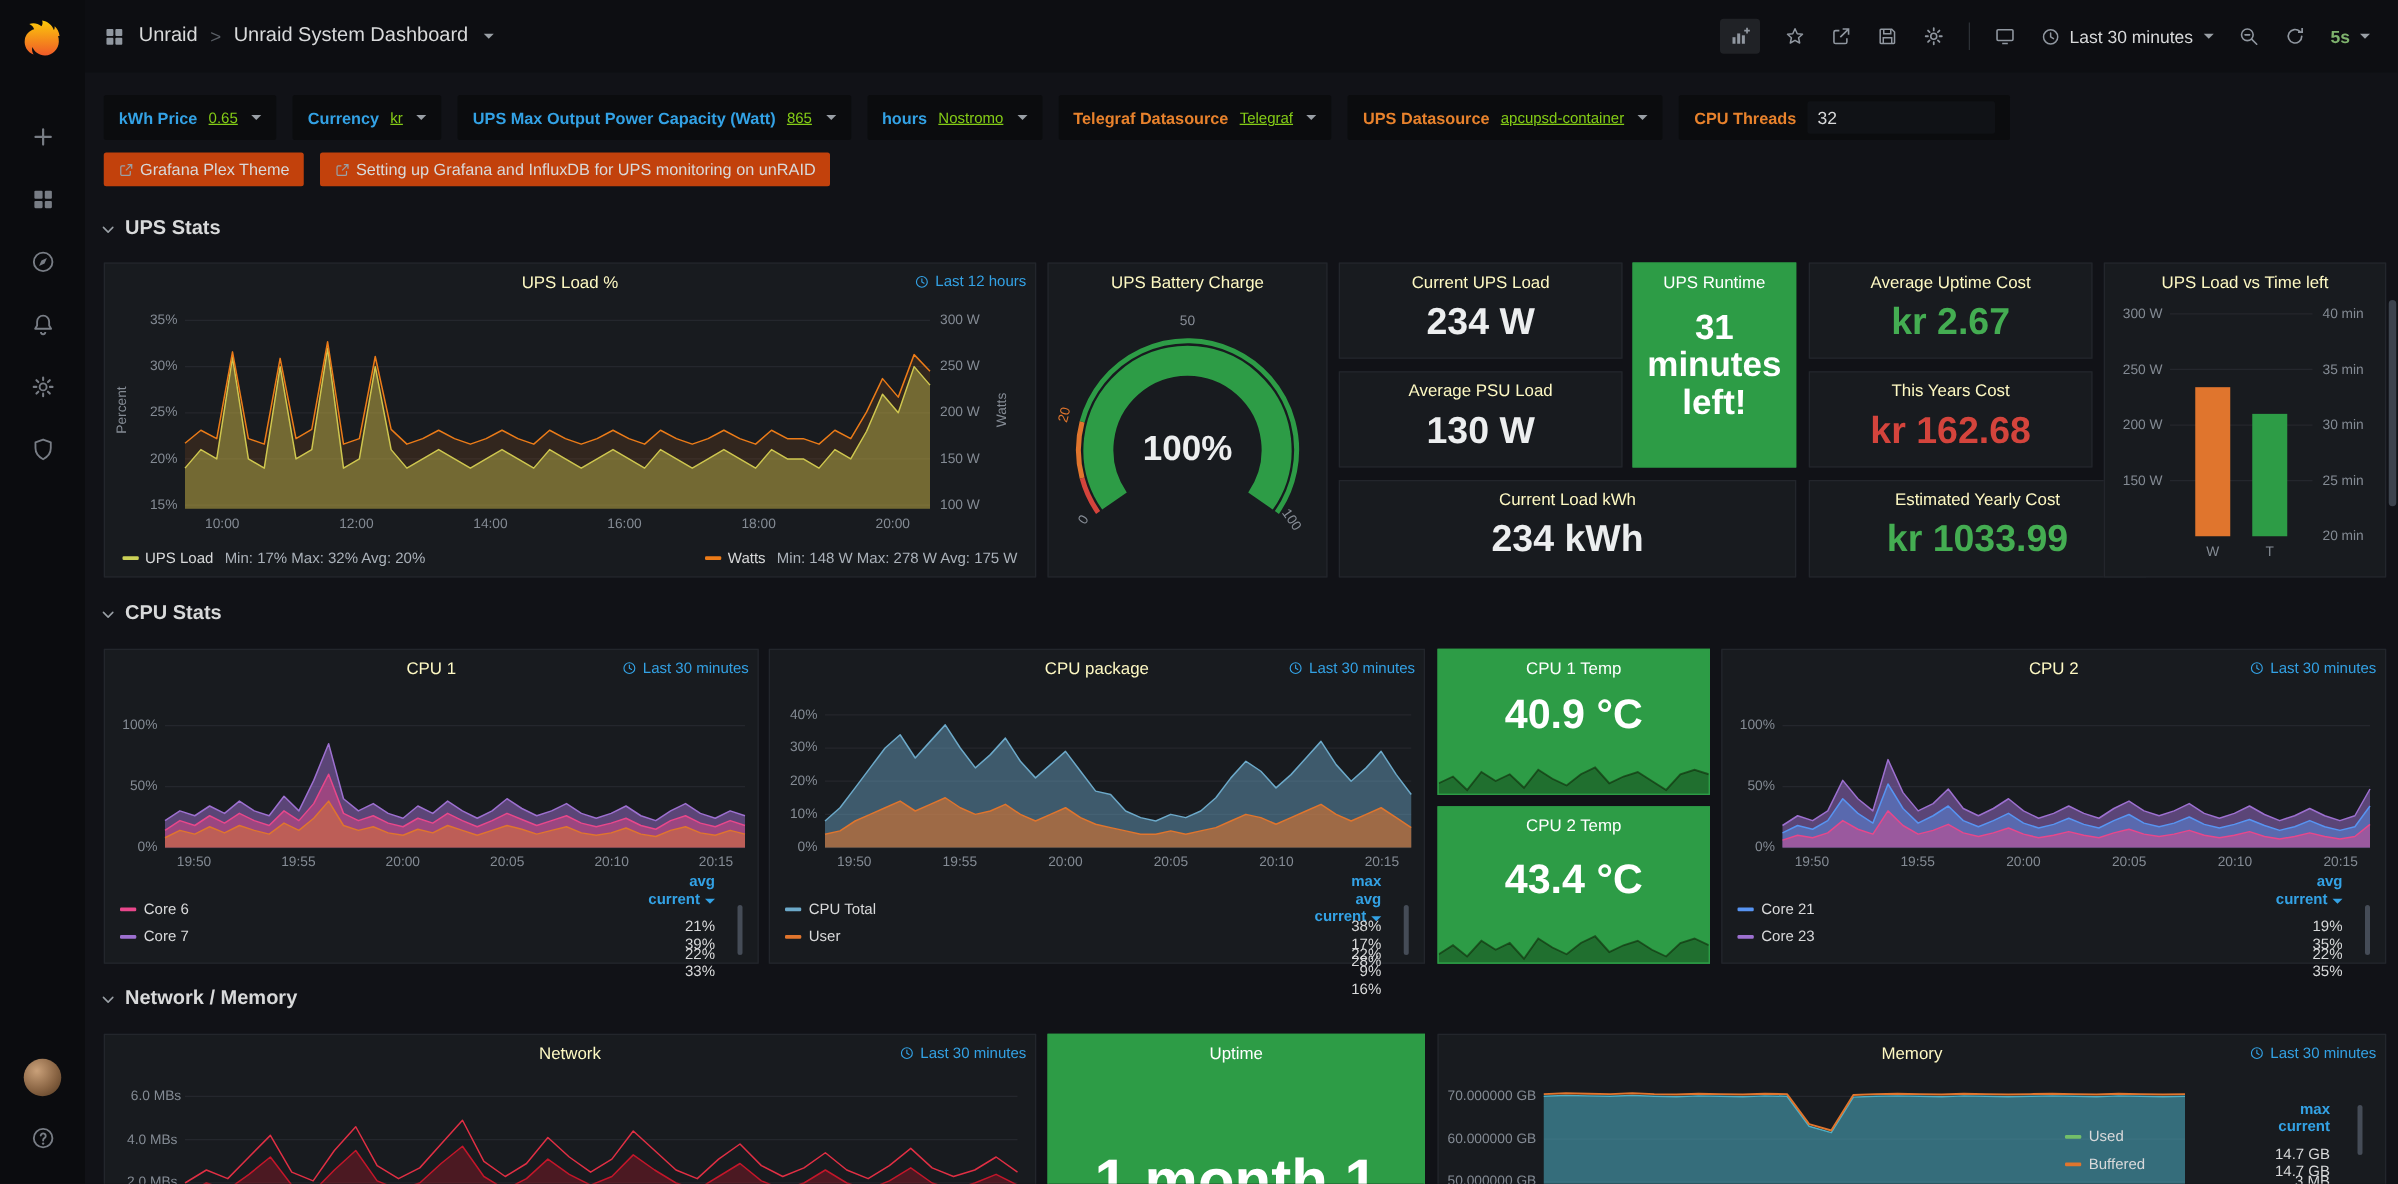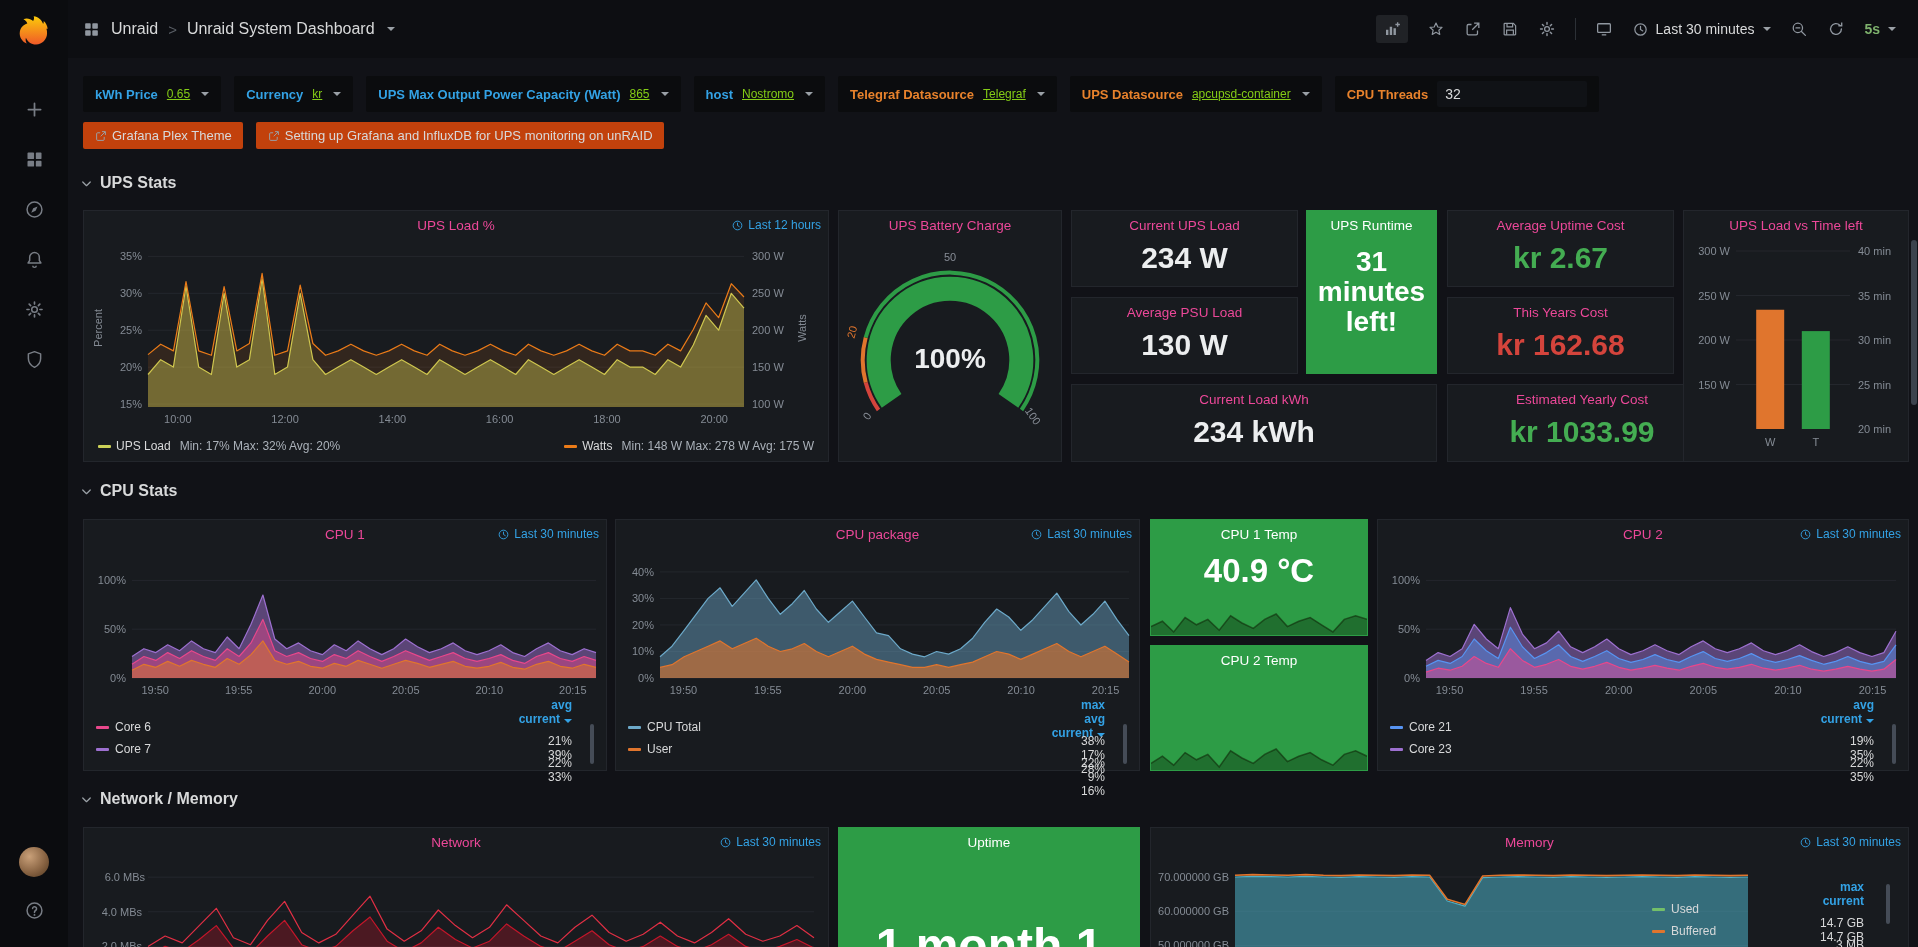--- a/index.html
+++ b/index.html
@@ -49,21 +49,21 @@
   .link-pill svg { width:14px; height:14px; color:#9aa0a6; }
 
   
   .section-header { position:absolute; left:79px; display:flex; align-items:center; gap:6px; font-size:16px; font-weight:700; color:#d8d9da; cursor:pointer; }
   .section-header svg { width:15px; height:15px; color:#9aa0a6; }
 
   
   .panel { position:absolute; background:#181b1f; border:1px solid #23262c; }
   .panel.green { background:#2d9c46; border-color:#2d9c46; }
   .panel-header { height:28px; display:flex; align-items:center; justify-content:center; position:relative; }
-  .panel-title { font-size:13.5px; font-weight:500; color:#ec4899; white-space:nowrap; cursor:pointer; }
+  .panel-title { font-size:13.5px; font-weight:500; color:#fef9c3; white-space:nowrap; cursor:pointer; }
   .panel.green .panel-title { color:#fff; }
   .time-badge { position:absolute; right:7px; top:7px; display:flex; align-items:center; gap:4px; color:#33a2e5; font-size:12px; cursor:pointer; }
   .time-badge svg { width:13px; height:13px; }
 
   .chart-host { position:absolute; left:0; right:0; }
   .chart-host > svg { position:absolute; left:0; top:0; }
   .tick { position:absolute; font-size:11px; color:#848b94; white-space:nowrap; line-height:14px; }
   .axis-label { position:absolute; font-size:11px; color:#848b94; transform:translate(-50%,-50%) rotate(-90deg); white-space:nowrap; }
 
   .stat-value { position:absolute; left:0; right:0; top:30px; text-align:center; font-size:30px; font-weight:700; color:#eceeef; }
@@ -317,21 +317,21 @@
     <span class="var-label blue">Currency</span>
     <span class="var-value">kr</span>
     <i class="caret"></i>
   </div>
   <div class="var-pill">
     <span class="var-label blue">UPS Max Output Power Capacity (Watt)</span>
     <span class="var-value">865</span>
     <i class="caret"></i>
   </div>
   <div class="var-pill">
-    <span class="var-label blue">host</span>
+    <span class="var-label blue">hours</span>
     <span class="var-value">Nostromo</span>
     <i class="caret"></i>
   </div>
   <div class="var-pill">
     <span class="var-label orange">Telegraf Datasource</span>
     <span class="var-value">Telegraf</span>
     <i class="caret"></i>
   </div>
   <div class="var-pill">
     <span class="var-label orange">UPS Datasource</span>
@@ -652,20 +652,21 @@
   <div class="temp-value">40.9 °C</div>
   <div class="spark-host"><svg width="216" height="26">
         <path d="M0.0,17.6L11.4,12.2L22.7,23.0L34.1,8.6L45.5,15.8L56.8,10.4L68.2,21.2L79.6,6.8L90.9,14.0L102.3,19.4L113.7,10.4L125.1,5.0L136.4,17.6L147.8,12.2L159.2,8.6L170.5,15.8L181.9,23.0L193.3,10.4L204.6,6.8L216.0,10.4L216,26L0,26Z" fill="rgba(10,30,5,0.35)" stroke="none"></path>
         <path d="M0.0,17.6L11.4,12.2L22.7,23.0L34.1,8.6L45.5,15.8L56.8,10.4L68.2,21.2L79.6,6.8L90.9,14.0L102.3,19.4L113.7,10.4L125.1,5.0L136.4,17.6L147.8,12.2L159.2,8.6L170.5,15.8L181.9,23.0L193.3,10.4L204.6,6.8L216.0,10.4" fill="none" stroke="rgba(15,40,8,0.6)" stroke-width="1.5"></path>
       </svg></div>
 </div>
 <div class="panel green" style="left:1150px;top:645px;width:218px;height:126px">
   <div class="panel-header">
       <span class="panel-title">CPU 2 Temp</span>
     </div>
+  <div class="temp-value" style="top:38px">43.4 °C</div>
   <div class="spark-host"><svg width="216" height="26">
         <path d="M0.0,19.4L11.4,12.2L22.7,21.2L34.1,8.6L45.5,15.8L56.8,10.4L68.2,23.0L79.6,6.8L90.9,14.0L102.3,19.4L113.7,10.4L125.1,5.0L136.4,17.6L147.8,12.2L159.2,8.6L170.5,15.8L181.9,21.2L193.3,10.4L204.6,6.8L216.0,12.2L216,26L0,26Z" fill="rgba(10,30,5,0.35)" stroke="none"></path>
         <path d="M0.0,19.4L11.4,12.2L22.7,21.2L34.1,8.6L45.5,15.8L56.8,10.4L68.2,23.0L79.6,6.8L90.9,14.0L102.3,19.4L113.7,10.4L125.1,5.0L136.4,17.6L147.8,12.2L159.2,8.6L170.5,15.8L181.9,21.2L193.3,10.4L204.6,6.8L216.0,12.2" fill="none" stroke="rgba(15,40,8,0.6)" stroke-width="1.5"></path>
       </svg></div>
 </div>
 
 <div class="panel" style="left:1377px;top:519px;width:532px;height:252px">
   <div class="panel-header">
     <span class="panel-title">CPU 2</span>
     <span class="time-badge">

